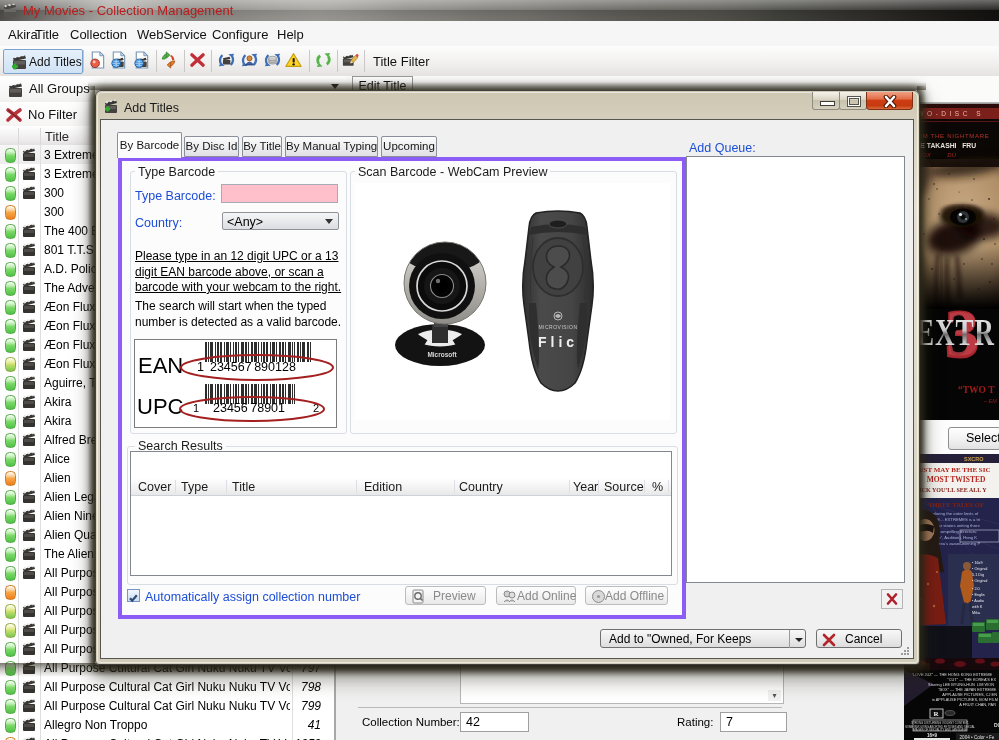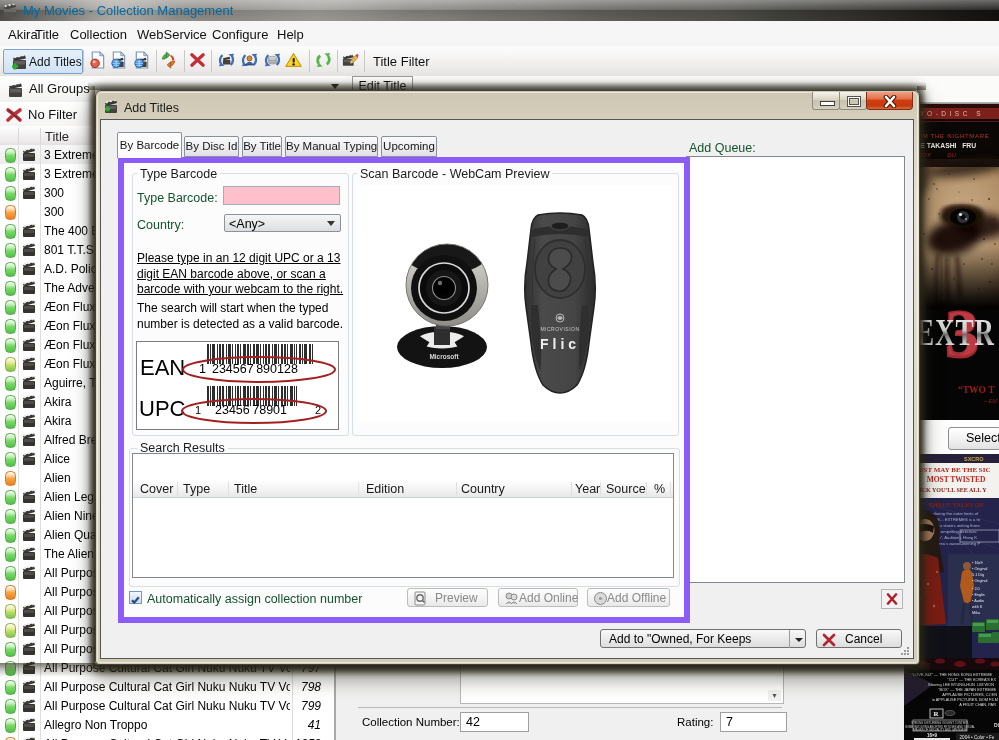--- a/index.html
+++ b/index.html
@@ -10,21 +10,21 @@
   
   #titlebar{left:0;top:0;width:999px;height:21px;
     background:
       linear-gradient(180deg, rgba(255,255,255,.38) 0%, rgba(255,255,255,.12) 45%, rgba(0,0,0,.10) 50%, rgba(255,255,255,0) 100%),
       radial-gradient(60px 18px at 120px 12px, rgba(200,198,192,.55), rgba(200,198,192,0)),
       radial-gradient(90px 20px at 320px 8px, rgba(170,168,160,.5), rgba(170,168,160,0)),
       radial-gradient(70px 16px at 520px 14px, rgba(120,118,112,.5), rgba(120,118,112,0)),
       radial-gradient(80px 18px at 700px 10px, rgba(90,88,82,.5), rgba(90,88,82,0)),
       linear-gradient(90deg,#4f4e4a 0%,#7a7975 5%,#9a9894 11%,#8b8984 20%,#95938f 32%,#807e79 45%,#6a6863 55%,#585650 66%,#454540 76%,#2e2d29 87%,#1b1a17 95%,#12110f 100%);
   }
-  #titletext{left:23px;top:3px;font-size:13px;color:#0369a1;}
+  #titletext{left:23px;top:3px;font-size:13px;color:#b91c1c;}
   
   #menubar{left:0;top:21px;width:999px;height:25px;background:#f6f6f6;font-size:13px;color:#111;}
   .mitem{position:absolute;top:6px;}
   
   #toolbar{left:0;top:46px;width:999px;height:30px;background:linear-gradient(180deg,#fdfdfd,#f0efee 60%,#e4e3e1);border-bottom:1px solid #d4d3d1;}
   #addtitlesbtn{left:3px;top:3px;width:78px;height:23px;background:linear-gradient(180deg,#e6f0fa,#cfe2f5);border:1px solid #7da2ce;border-radius:2px;}
   #addtitlesbtn span{position:absolute;left:25px;top:5px;font-size:12px;color:#111;white-space:nowrap;}
   .tsep{position:absolute;top:4px;width:1px;height:22px;background:#c9c8c6;}
   .ticon{position:absolute;top:5px;width:17px;height:18px;}
   #titlefilterlabel{position:absolute;left:373px;top:8px;font-size:13px;color:#111;}
@@ -75,26 +75,26 @@
   #wmin{left:0;width:28px;border-radius:0 0 3px 3px;background:linear-gradient(180deg,#f5f3ec,#d9d4c4 45%,#c8c2ae 50%,#d5d0bf);}
   #wmax{left:27px;width:28px;border-radius:0 0 3px 3px;background:linear-gradient(180deg,#f5f3ec,#d9d4c4 45%,#c8c2ae 50%,#d5d0bf);}
   #wclose{left:54px;width:47px;border-radius:0 0 4px 4px;background:linear-gradient(180deg,#f0a184 0%,#e3704a 40%,#cf3c12 50%,#c63a10 80%,#d96a3a 100%);border-color:#7e3014;}
   #wmin .g{position:absolute;left:7px;top:9px;width:13px;height:3px;background:#fdfdfa;border:1px solid #3f3e3a;}
   #wmax .g{position:absolute;left:8px;top:5px;width:10px;height:7px;background:transparent;border:1.5px solid #fdfdfa;box-shadow:0 0 0 1px #55544e, inset 0 0 0 1px #55544e;}
   #dlgclient{left:4px;top:28px;width:812px;height:538px;background:#f0f0f0;border:1px solid #565550;}
   
   .tab{position:absolute;font-size:11.5px;color:#161616;border:1px solid #8a8f99;background:linear-gradient(180deg,#fbfbfb,#ececf0 60%,#dfdfe4);text-align:center;}
   #tabsel{left:16px;top:12px;width:65px;height:26px;background:#fcfcfc;border-bottom:none;border-radius:2px 2px 0 0;padding-top:6px;box-sizing:border-box;z-index:3;}
   .tab2{top:16px;height:21px;padding-top:3px;box-sizing:border-box;border-radius:2px 2px 0 0;z-index:1;}
-  #tabpage{left:17px;top:37px;width:560px;height:454px;background:#fcfcfc;border:6px solid #8b5cf6;z-index:2;}
+  #tabpage{left:17px;top:37px;width:560px;height:454px;background:#fcfcfc;border:4px solid #8b5cf6;z-index:2;}
   
   .gbox{position:absolute;border:1px solid #d9dee4;border-radius:3px;}
   .glabel{position:absolute;font-size:12.5px;color:#1c1c1c;background:#fcfcfc;padding:0 3px;}
   
-  .dlabel{position:absolute;font-size:12.5px;color:#14532d;}
+  .dlabel{position:absolute;font-size:12.5px;color:#1d4ed8;}
   #pinkbox{position:absolute;left:99px;top:23px;width:117px;height:19px;background:#ffc0cb;border:1px solid #a5acb5;box-sizing:border-box;}
   #countrydd{position:absolute;left:100px;top:51px;width:117px;height:18px;background:linear-gradient(180deg,#f4f5f6,#e9eaec 50%,#dcdee1);border:1px solid #8e9298;border-radius:2px;box-sizing:border-box;font-size:12.5px;color:#000;padding:2px 0 0 4px;}
   #countrydd .da{position:absolute;right:5px;top:6px;width:0;height:0;border-left:4px solid transparent;border-right:4px solid transparent;border-top:5px solid #333;}
   .para{position:absolute;font-size:12px;color:#000;line-height:15.5px;white-space:nowrap;}
   #bcimg{position:absolute;left:12px;top:178px;width:201px;height:87px;background:#fff;border:1px solid #7c7c7c;}
   
   #srlist{position:absolute;left:8px;top:290px;width:540px;height:123px;background:#fff;border:1px solid #828790;}
   #srhead{position:absolute;left:0;top:0;width:100%;height:17px;background:linear-gradient(180deg,#ffffff,#f2f2f2 60%,#e8e8e8);border-bottom:1px solid #cdd2d8;margin-top:26px;}
   .srh{position:absolute;top:2px;font-size:12.5px;color:#1a1a1a;}
   .srv{position:absolute;top:2px;width:1px;height:13px;background:#dcdfe3;}

